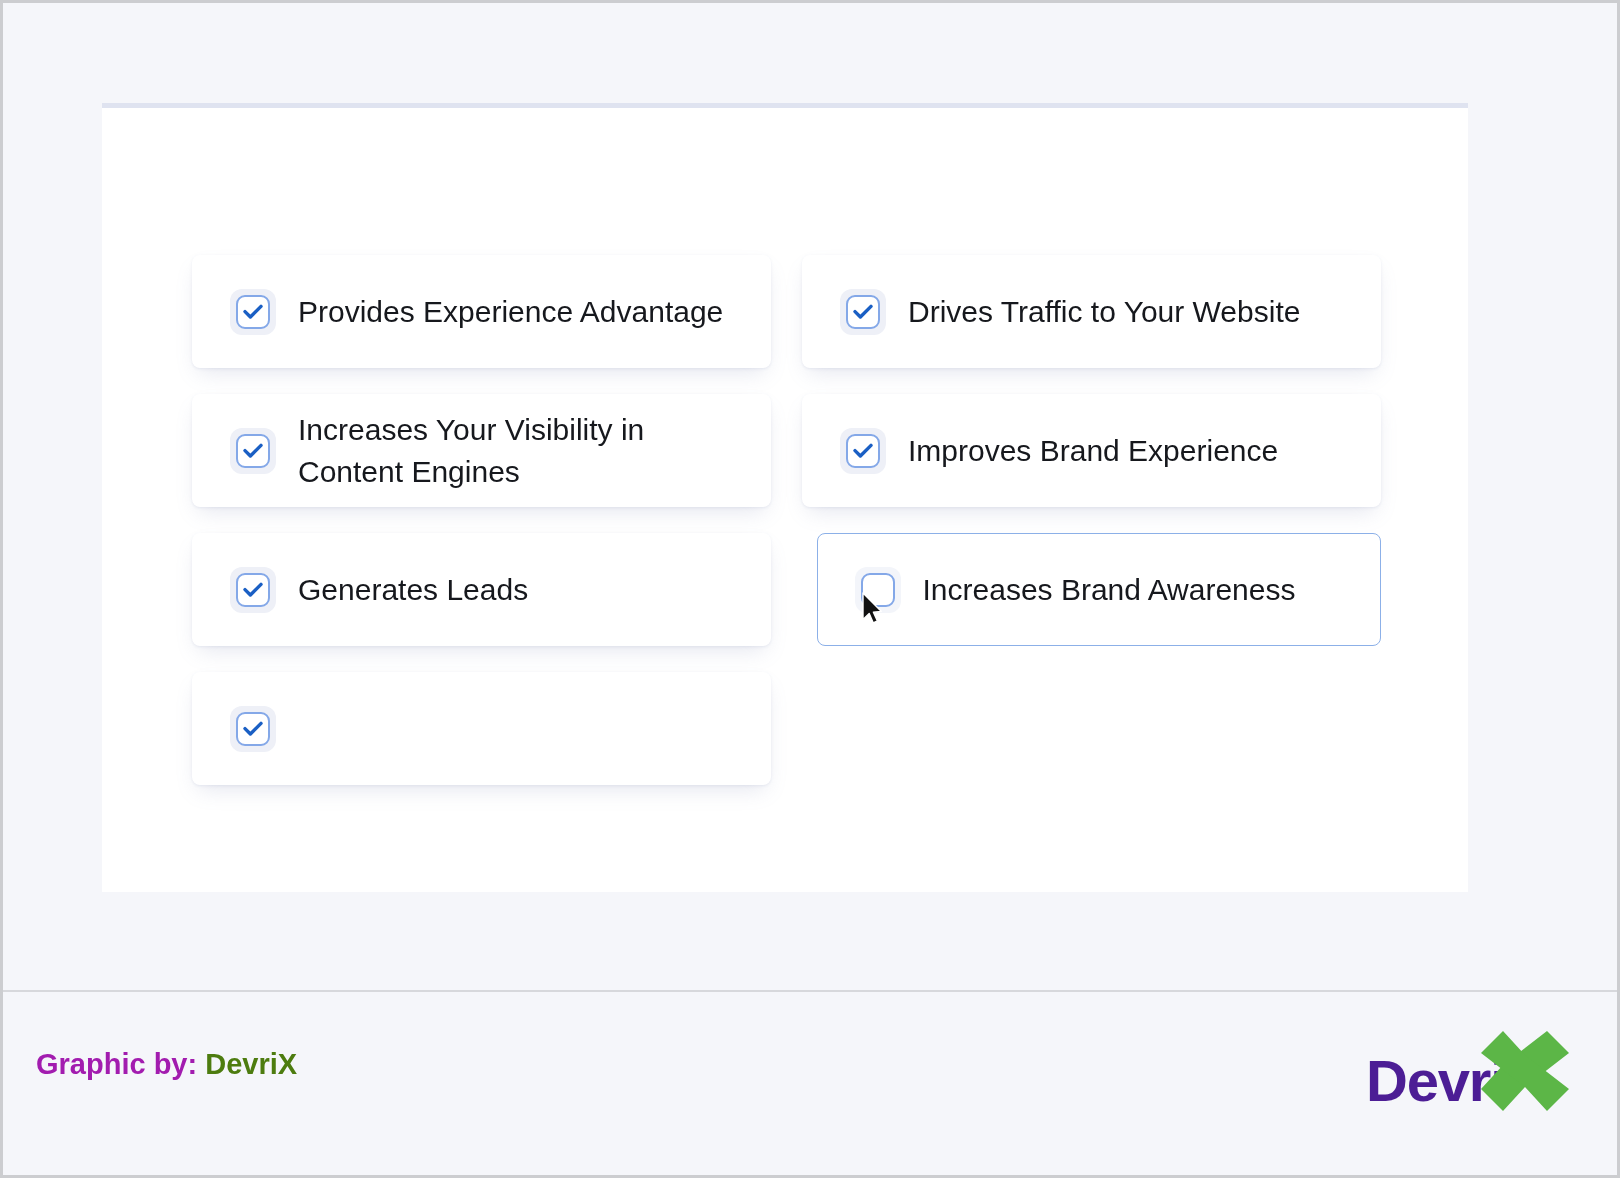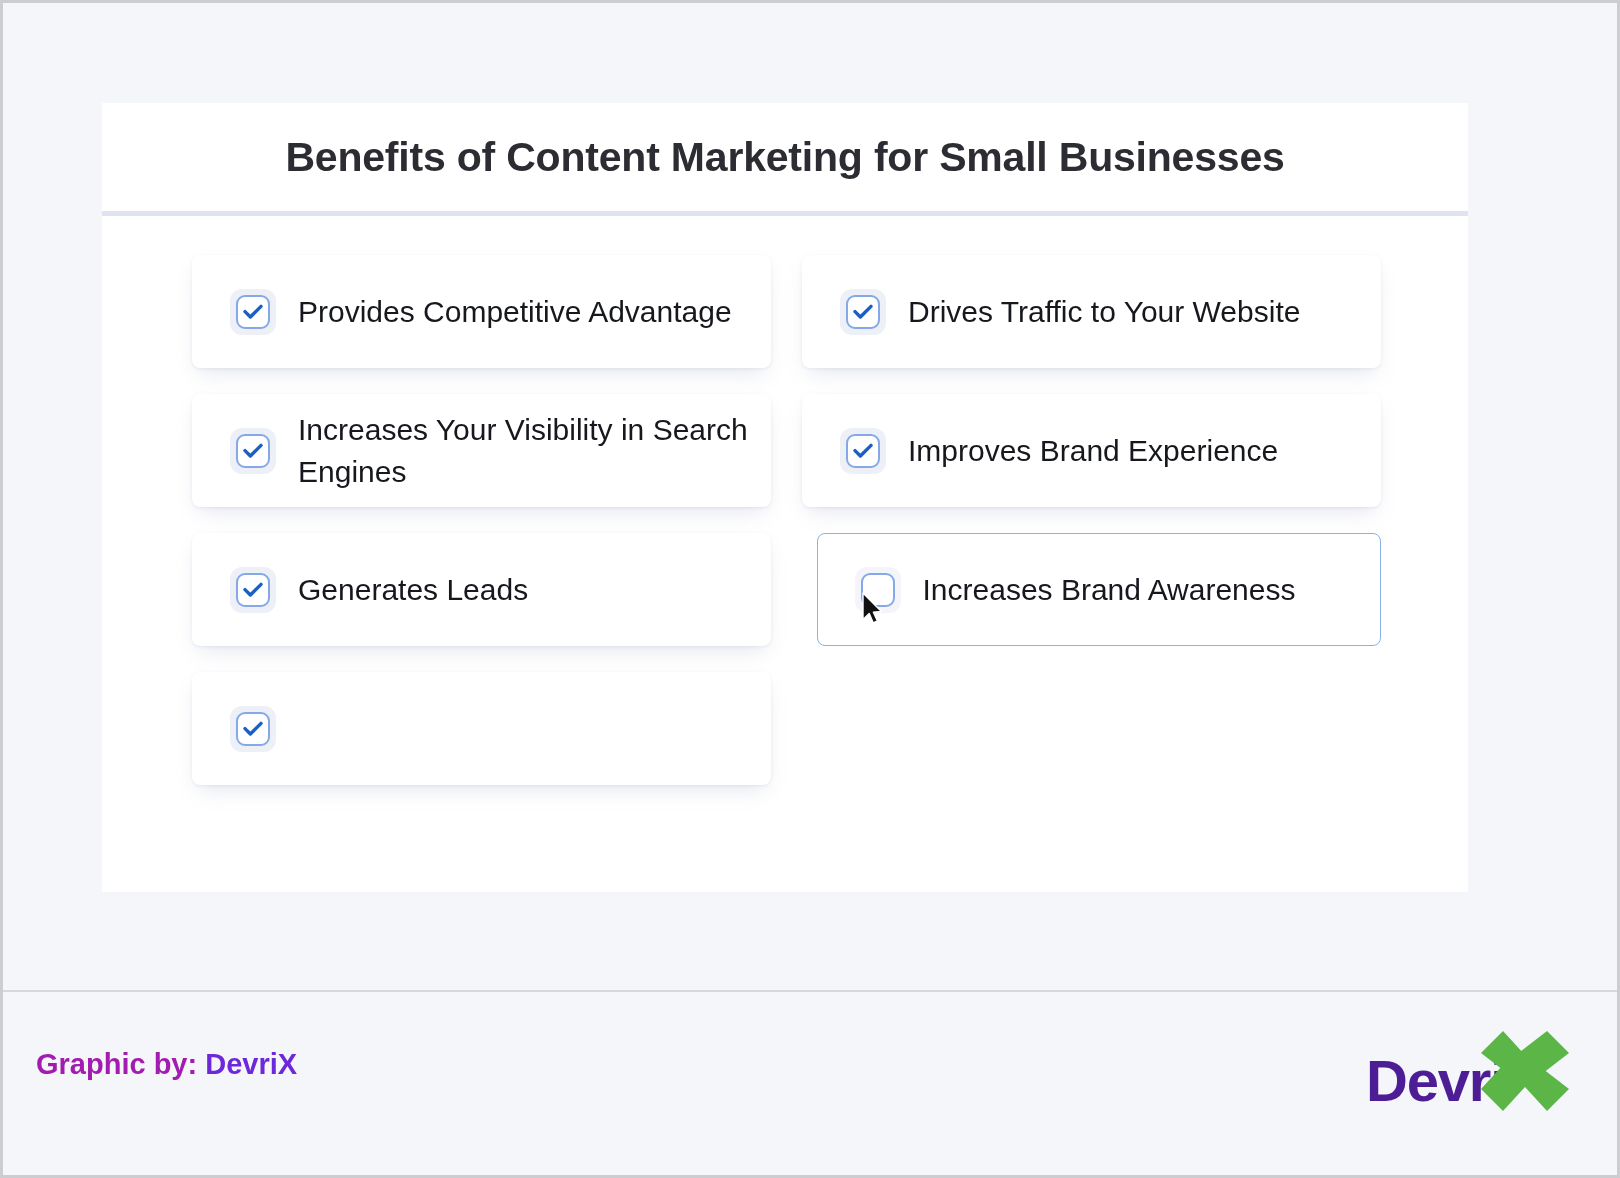--- a/index.html
+++ b/index.html
@@ -161,21 +161,21 @@
     left: 33px;
     top: 1045px;
     font-size: 29px;
     white-space: nowrap;
   }
   #footer-credit .credit-label {
     color: #a21caf;
     font-weight: bold;
   }
   #footer-credit .credit-brand {
-    color: #6d28d9;
+    color: #4d7c0f;
     font-weight: bold;
   }
 
   #brand-logo {
     position: absolute;
     right: 32px;
     top: 1022px;
     height: 90px;
     width: 230px;
   }
@@ -194,49 +194,46 @@
     top: 2px;
   }
 </style>
 </head>
 <body>
 
 <div id="stage">
 
   <div id="panel">
 
-    <div id="title-block">
-      <div id="page-title">Benefits of Content Marketing for Small Businesses</div>
-    </div>
     <div id="title-divider"></div>
 
     <div id="benefits-grid">
 
       <div class="benefit-column">
 
         <div class="benefit-card">
           <div class="checkbox-wrap">
             <div class="checkbox-box">
               <svg width="20" height="16" viewBox="0 0 20 16">
                 <path d="M2 7.6 L7.4 13 L18 2.4" fill="none" stroke="#1a5fc4" stroke-width="3.4" stroke-linecap="round" stroke-linejoin="round"></path>
               </svg>
             </div>
           </div>
-          <div class="benefit-label">Provides Competitive Advantage</div>
-        </div>
-
-        <div class="benefit-card">
-          <div class="checkbox-wrap">
-            <div class="checkbox-box">
-              <svg width="20" height="16" viewBox="0 0 20 16">
-                <path d="M2 7.6 L7.4 13 L18 2.4" fill="none" stroke="#1a5fc4" stroke-width="3.4" stroke-linecap="round" stroke-linejoin="round"></path>
-              </svg>
-            </div>
-          </div>
-          <div class="benefit-label">Increases Your Visibility in Search Engines</div>
+          <div class="benefit-label">Provides Experience Advantage</div>
+        </div>
+
+        <div class="benefit-card">
+          <div class="checkbox-wrap">
+            <div class="checkbox-box">
+              <svg width="20" height="16" viewBox="0 0 20 16">
+                <path d="M2 7.6 L7.4 13 L18 2.4" fill="none" stroke="#1a5fc4" stroke-width="3.4" stroke-linecap="round" stroke-linejoin="round"></path>
+              </svg>
+            </div>
+          </div>
+          <div class="benefit-label">Increases Your Visibility in Content Engines</div>
         </div>
 
         <div class="benefit-card">
           <div class="checkbox-wrap">
             <div class="checkbox-box">
               <svg width="20" height="16" viewBox="0 0 20 16">
                 <path d="M2 7.6 L7.4 13 L18 2.4" fill="none" stroke="#1a5fc4" stroke-width="3.4" stroke-linecap="round" stroke-linejoin="round"></path>
               </svg>
             </div>
           </div>

